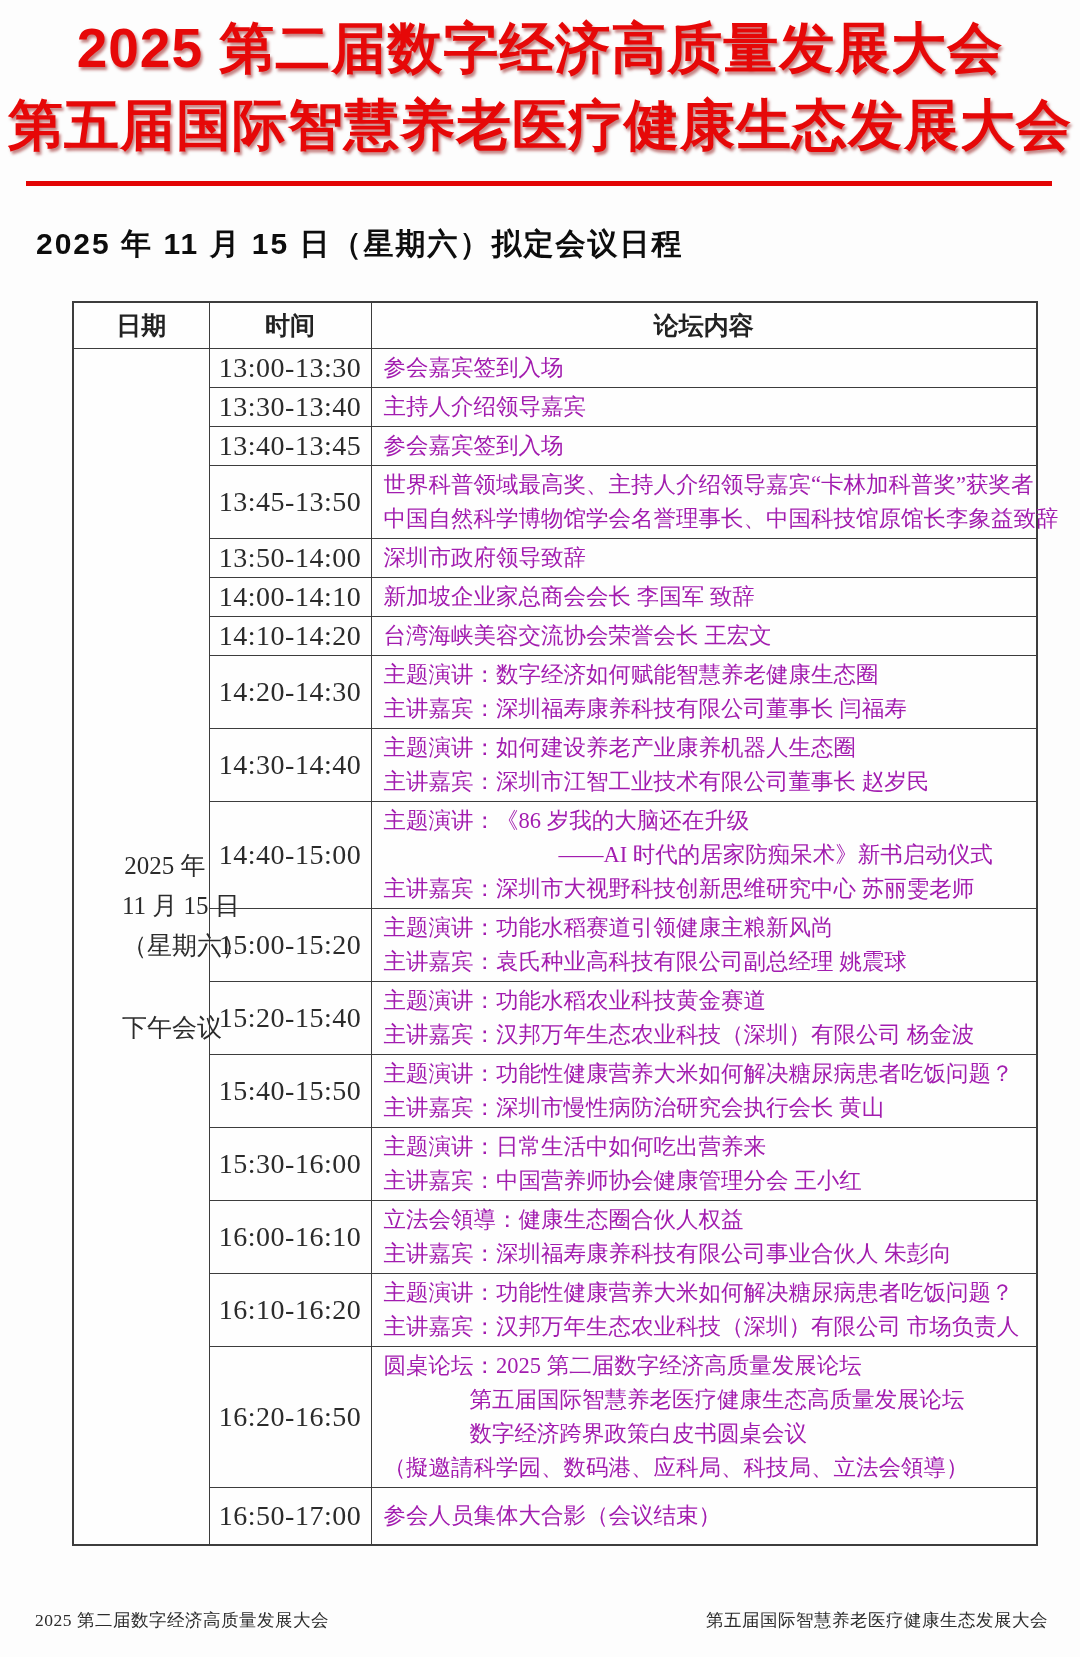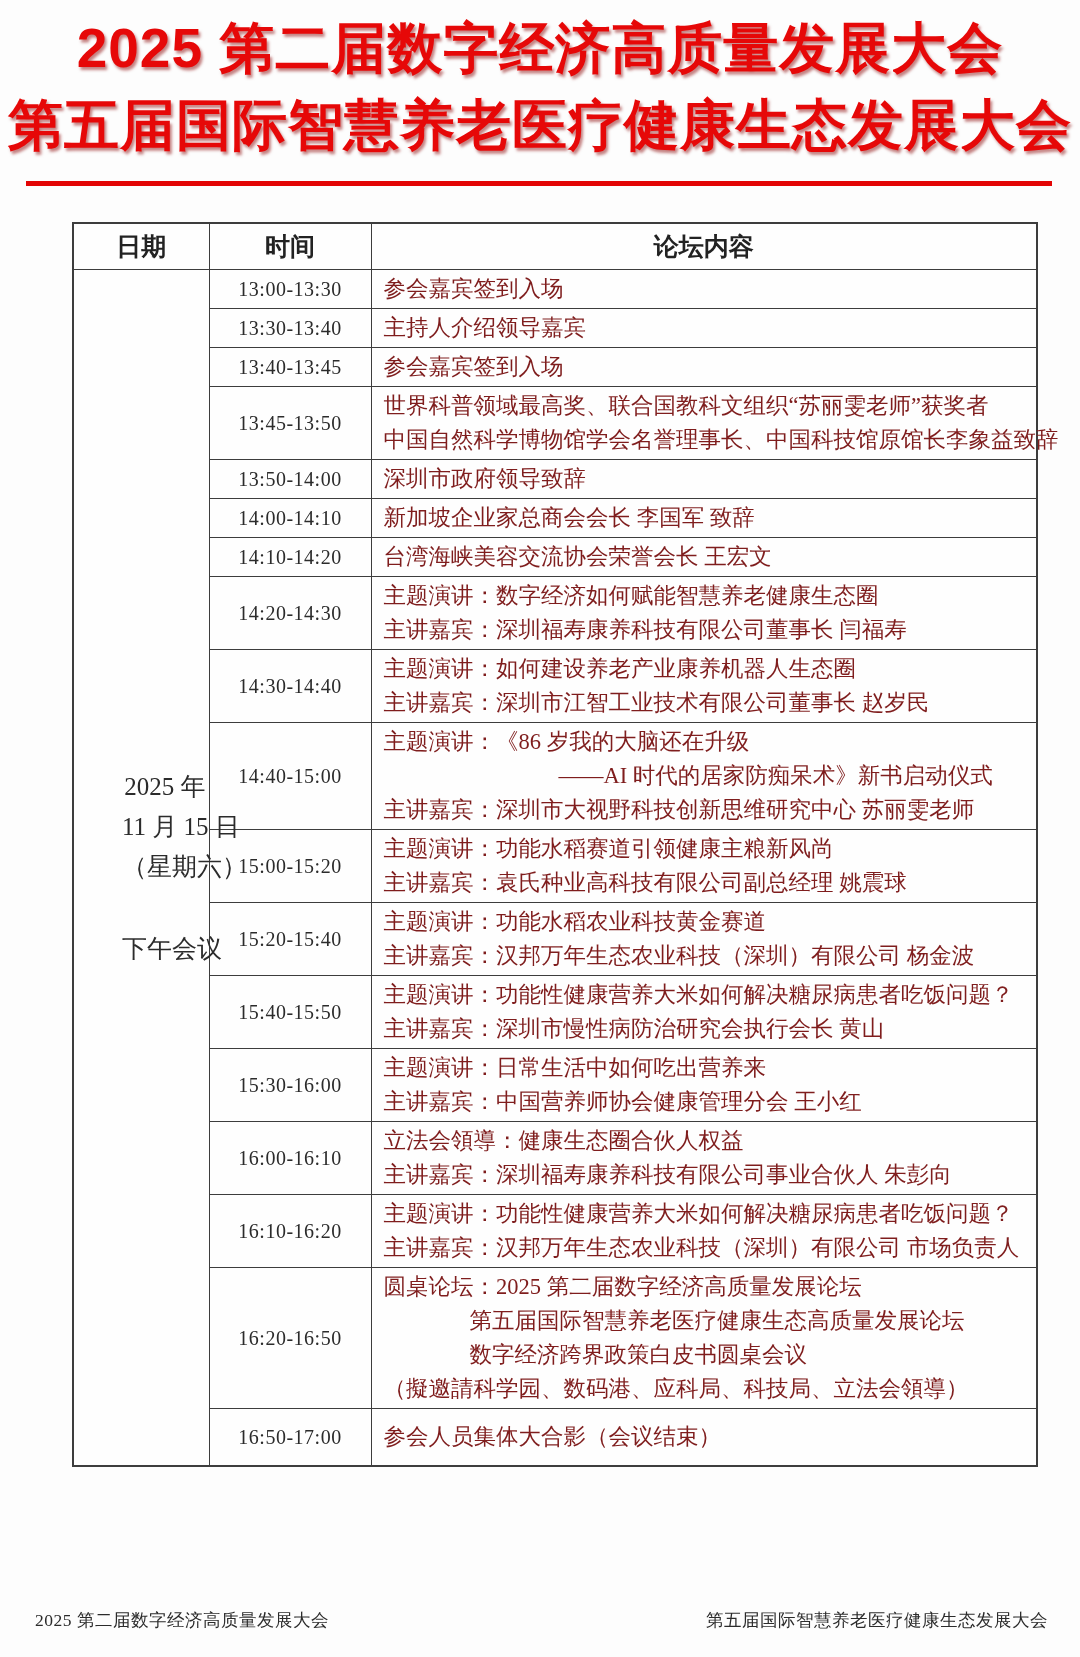--- a/index.html
+++ b/index.html
@@ -64,31 +64,31 @@
     font-size:25px;
     line-height:40px;
     color:#2b2b2b;
     white-space:nowrap;
     padding-left:48px;
   }
   td.date-cell .session{margin-top:42px;}
   td.time-cell{
     text-align:center;
     vertical-align:middle;
-    font-size:20px;
+    font-size:28px;
     letter-spacing:0.5px;
     color:#2b2b2b;
     white-space:nowrap;
   }
   td.content-cell{
     padding:2px 12px;
     vertical-align:middle;
     font-size:22.5px;
     line-height:34px;
-    color:#7f1d1d;
+    color:#a21caf;
   }
   td.content-cell .line{white-space:nowrap;}
   .indent-xl{padding-left:175px;}
   .indent-md{padding-left:86px;}
   tr.row-last td{height:52px;}
   
   .footer{
     position:absolute;
     top:1608px;left:35px;right:32px;
     display:flex;
@@ -102,20 +102,21 @@
 <body>
 
 <div class="page">
 
   <div class="title-block">
     <div class="main-title">2025 第二届数字经济高质量发展大会</div>
     <div class="main-title">第五届国际智慧养老医疗健康生态发展大会</div>
     <div class="red-rule"></div>
   </div>
 
+  <div class="subtitle">2025 年 11 月 15 日（星期六）拟定会议日程</div>
 
   <table class="agenda">
     <colgroup>
       <col style="width:136px">
       <col style="width:162px">
       <col style="width:666px">
     </colgroup>
     <thead>
       <tr>
         <th>日期</th>
@@ -144,21 +145,21 @@
       </tr>
       <tr>
         <td class="time-cell">13:40-13:45</td>
         <td class="content-cell">
           <div class="line">参会嘉宾签到入场</div>
         </td>
       </tr>
       <tr>
         <td class="time-cell">13:45-13:50</td>
         <td class="content-cell">
-          <div class="line">世界科普领域最高奖、联合国教科文组织“苏丽雯老师”获奖者</div>
+          <div class="line">世界科普领域最高奖、主持人介绍领导嘉宾“卡林加科普奖”获奖者</div>
           <div class="line">中国自然科学博物馆学会名誉理事长、中国科技馆原馆长李象益致辞</div>
         </td>
       </tr>
       <tr>
         <td class="time-cell">13:50-14:00</td>
         <td class="content-cell">
           <div class="line">深圳市政府领导致辞</div>
         </td>
       </tr>
       <tr>

